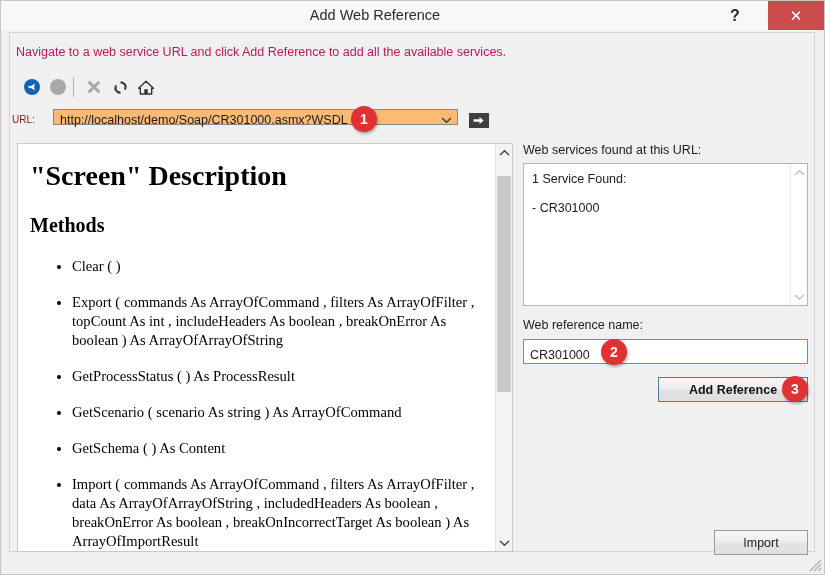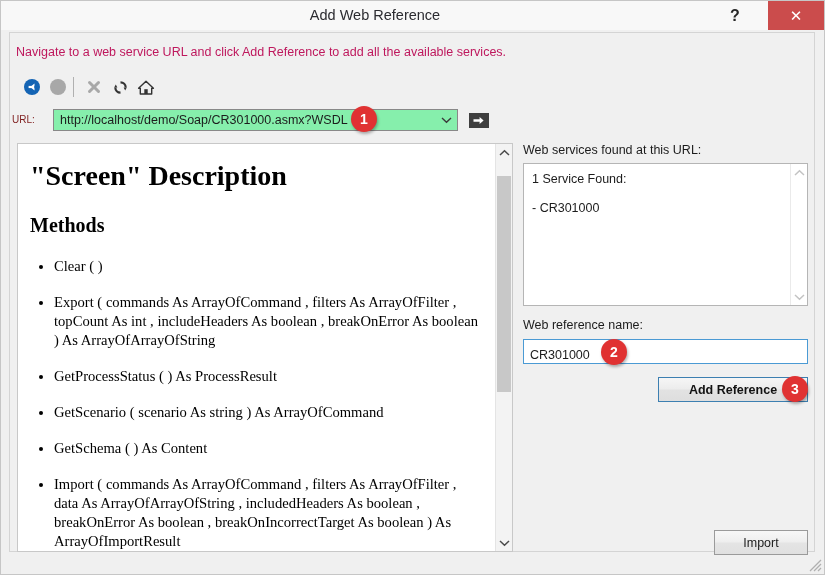--- a/index.html
+++ b/index.html
@@ -128,22 +128,22 @@
     left: 11px;
     top: 113px;
     font-size: 10px;
     color: #7f1d1d;
   }
   #url-combo {
     position: absolute;
     left: 52px;
     top: 108px;
     width: 405px;
-    height: 22px;
-    background: #86efac;
+    height: 16px;
+    background: #fdba74;
     border: 1px solid #888888;
     box-sizing: border-box;
   }
   #url-input {
     position: absolute;
     left: 0; top: 0;
     width: 381px;
     height: 20px;
     border: none;
     outline: none;
@@ -207,21 +207,21 @@
     letter-spacing: 0px;
   }
   #doc-subtitle {
     margin: 22px 0 0 12px;
     font-size: 20px;
     font-weight: bold;
     font-family: "Liberation Serif", serif;
   }
   #method-list {
     margin: 20px 0 0 0;
-    padding: 0 14px 0 36px;
+    padding: 0 14px 0 54px;
     list-style: disc;
     font-family: "Liberation Serif", serif;
     font-size: 14.6px;
     line-height: 1.30;
   }
   #method-list li {
     margin-bottom: 17px;
   }
 
   

